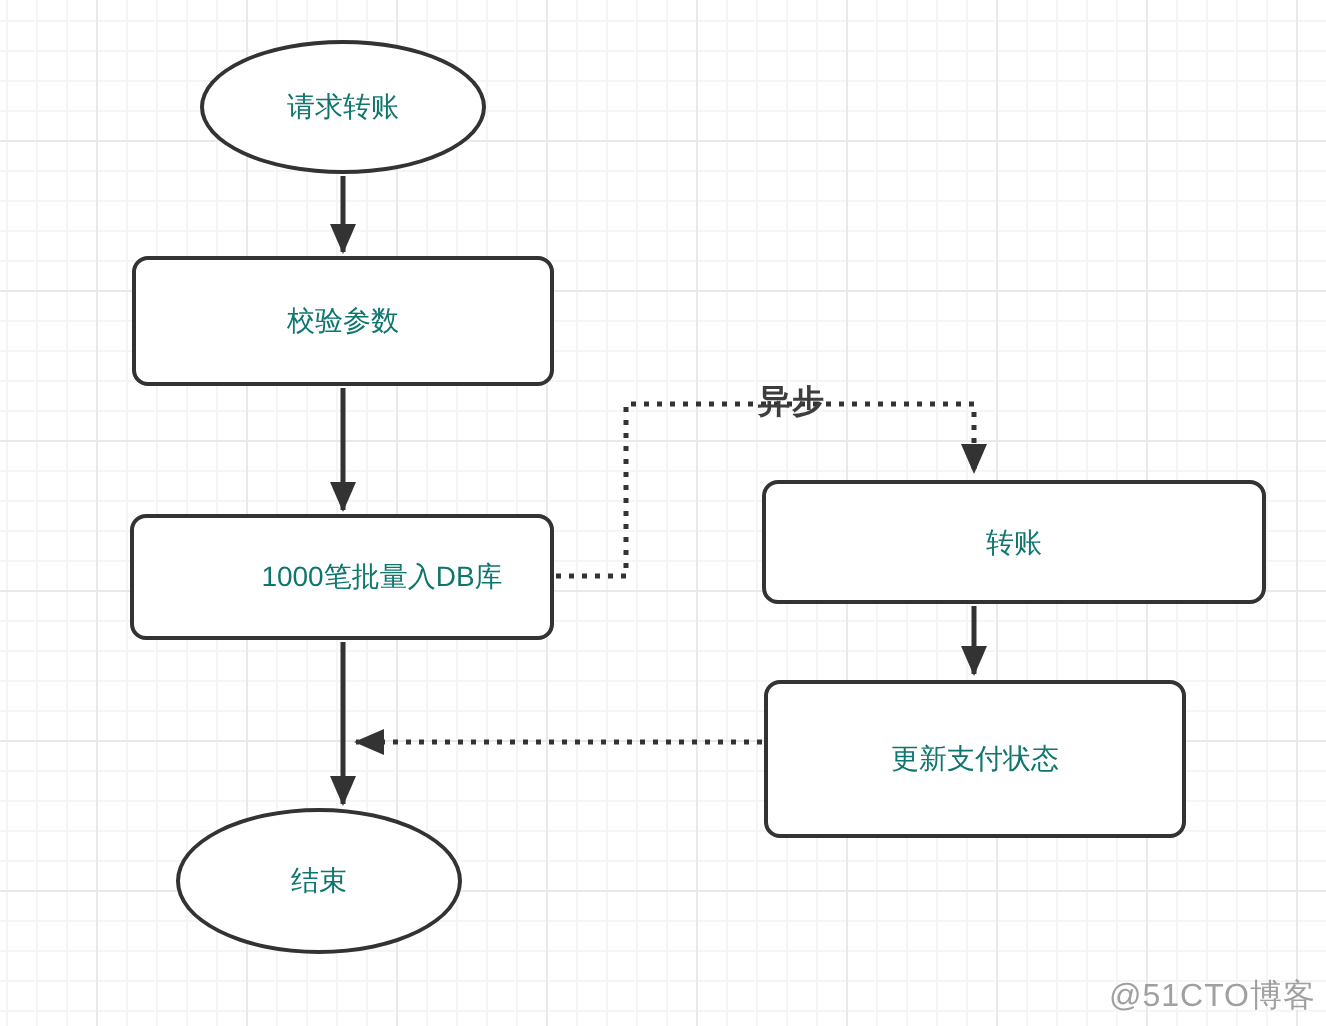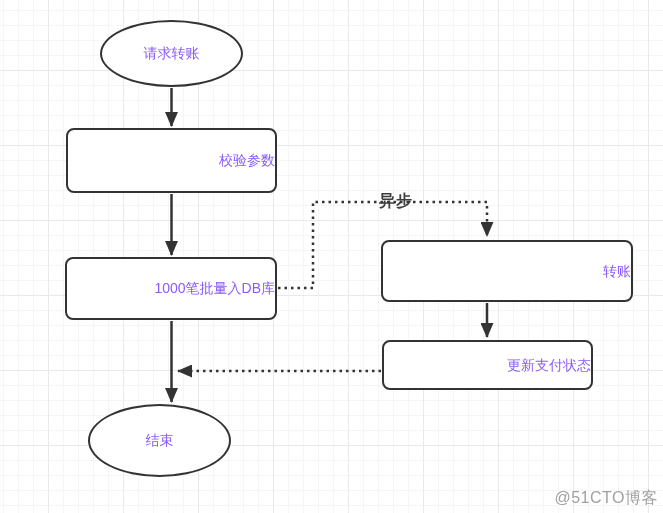--- a/index.html
+++ b/index.html
@@ -27,33 +27,33 @@
     overflow: visible;
   }
 
   .node {
     position: absolute;
     background: #ffffff;
     border: 2.5px solid #333333;
     display: flex;
     align-items: center;
     justify-content: center;
-    color: #8b5cf6;
+    color: #0f766e;
     font-size: 14px;
     text-align: center;
     line-height: 1.2;
   }
-  .node.rect { border-radius: 8px; justify-content: flex-end; }
+  .node.rect { border-radius: 8px; }
   .node.ellipse { border-radius: 50%; }
 
   .n-start    { left: 100px; top: 20px;  width: 143px; height: 67px; }
   .n-validate { left: 66px;  top: 128px; width: 211px; height: 65px; }
   .n-batch    { left: 65px;  top: 257px; width: 212px; height: 63px; padding-left: 40px; }
   .n-transfer { left: 381px; top: 240px; width: 252px; height: 62px; }
-  .n-update   { left: 382px; top: 340px; width: 211px; height: 50px; }
+  .n-update   { left: 382px; top: 340px; width: 211px; height: 79px; }
   .n-end      { left: 88px; top: 404px; width: 143px; height: 73px; text-align: center; }
 
   .async-label {
     position: absolute;
     left: 379px; top: 149px;
     font-size: 16px;
     font-weight: bold;
     color: #3d3d3d;
     letter-spacing: 1px;
     margin-top: 42px;

